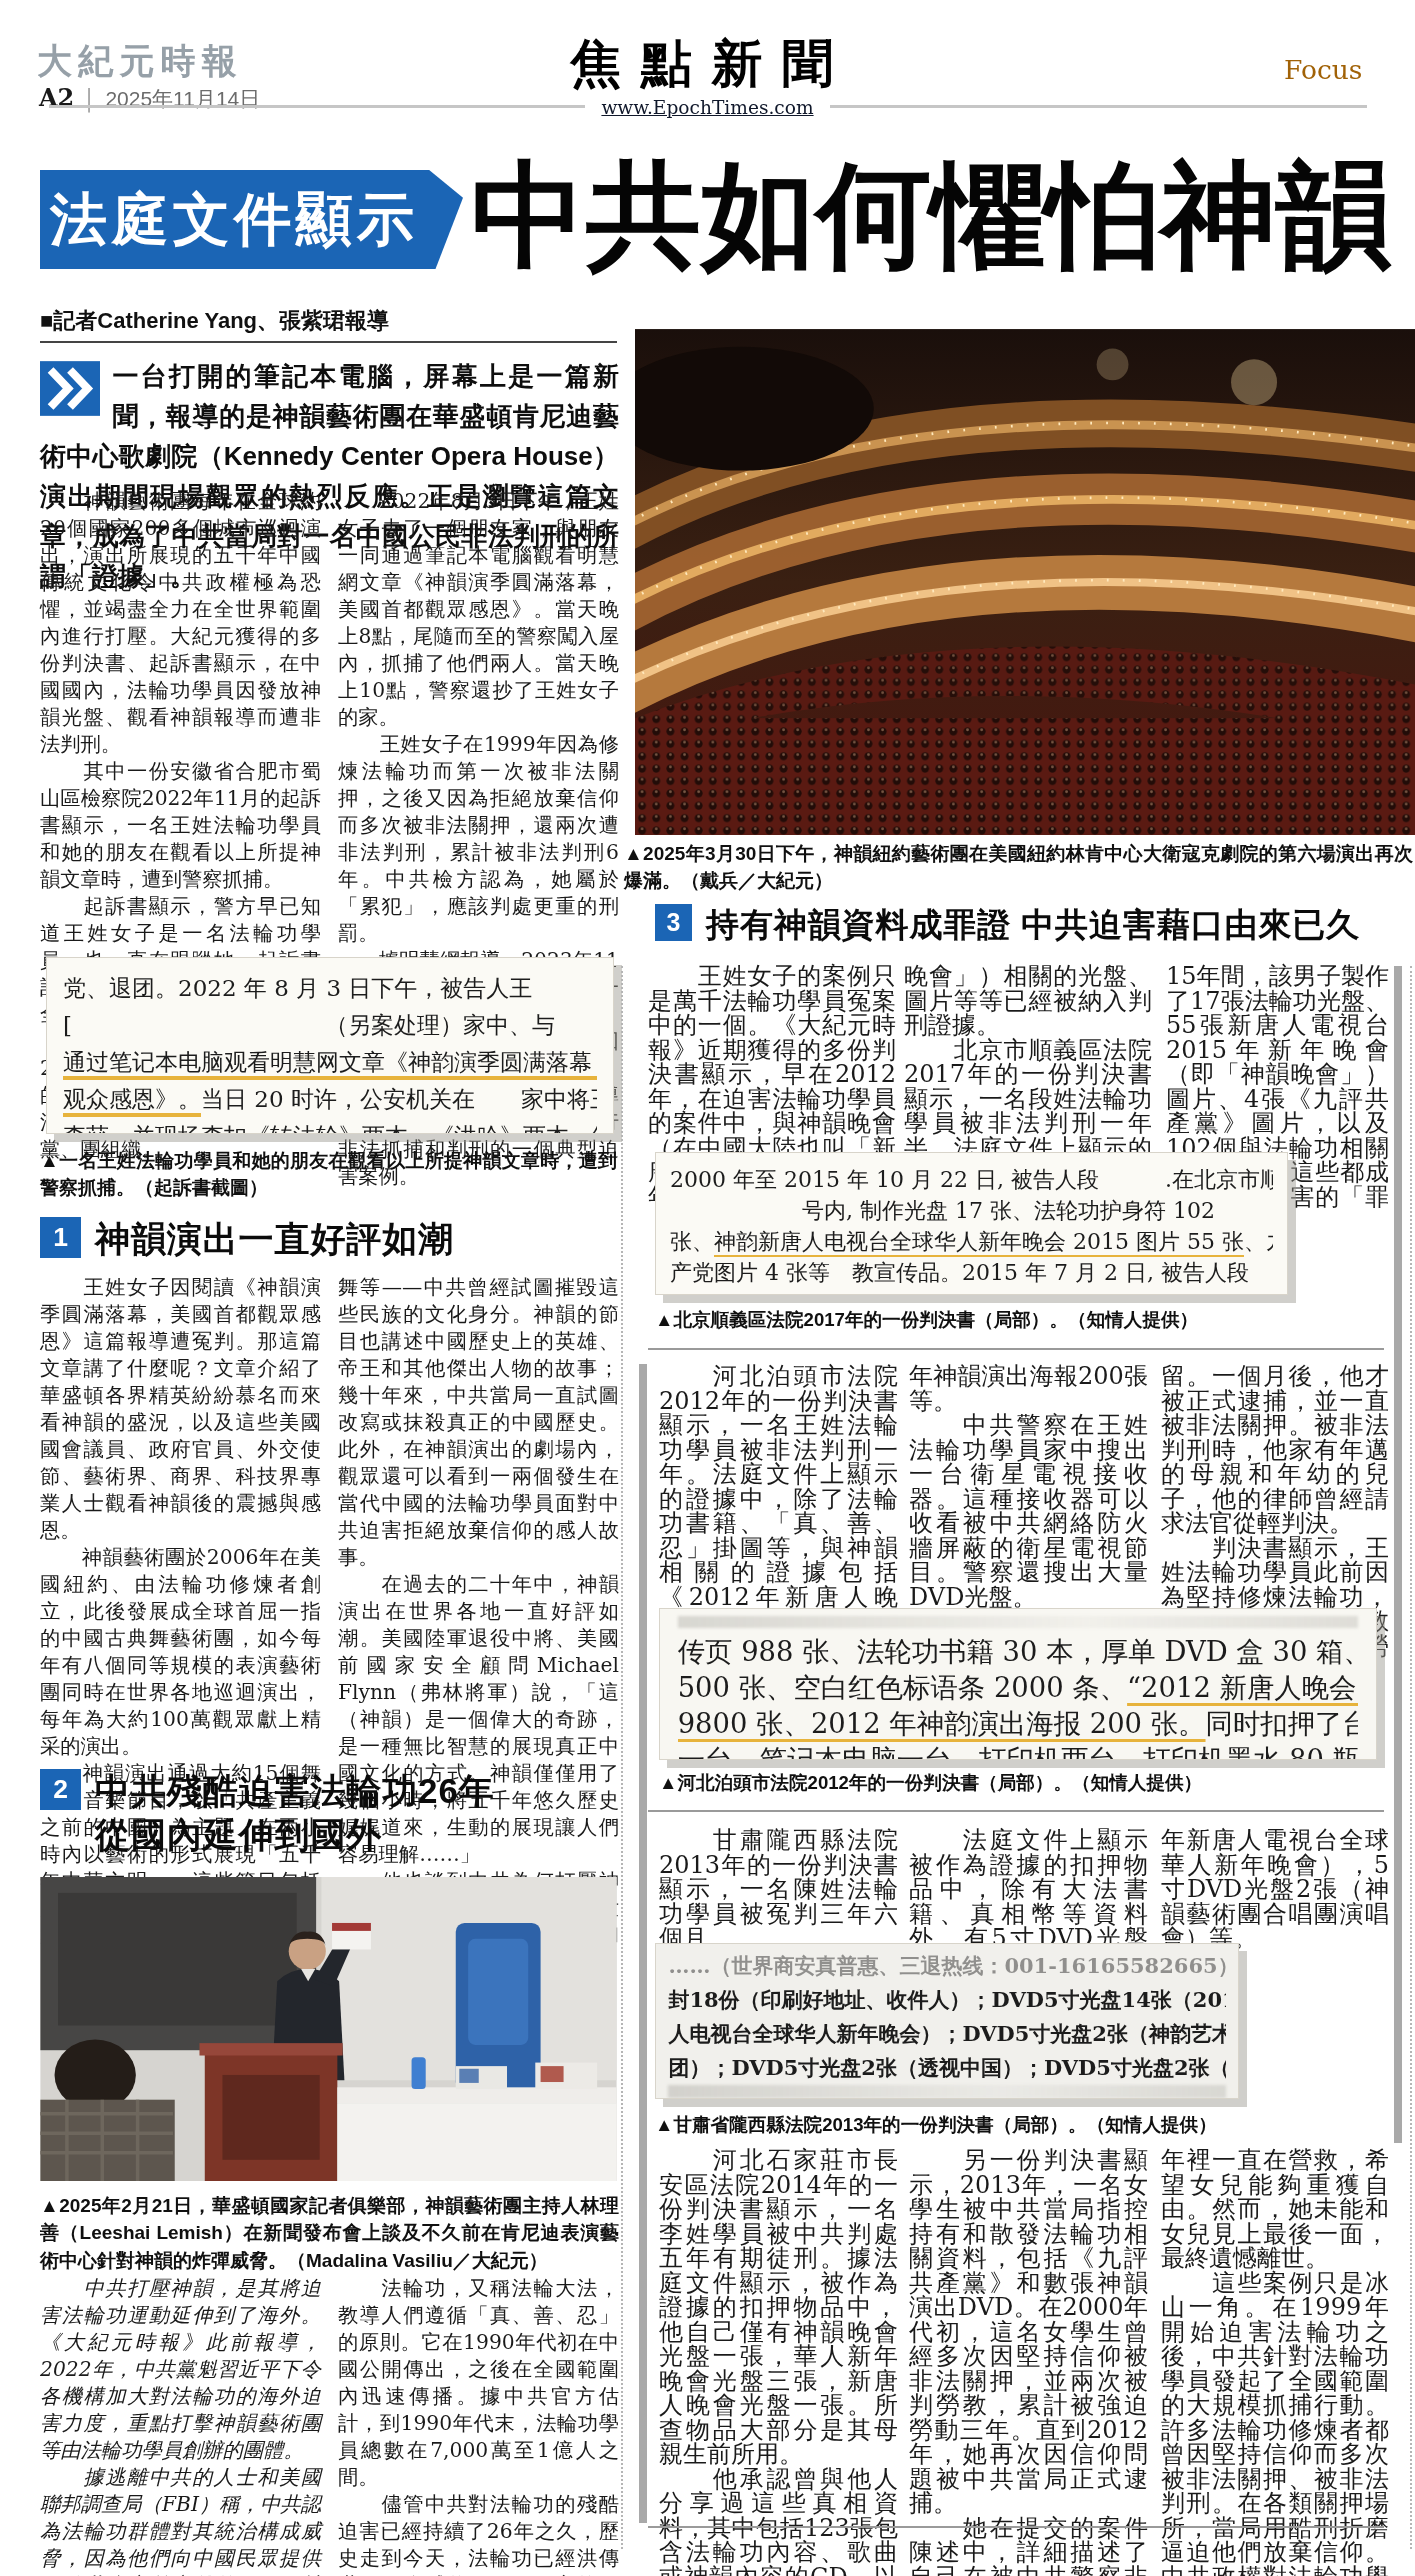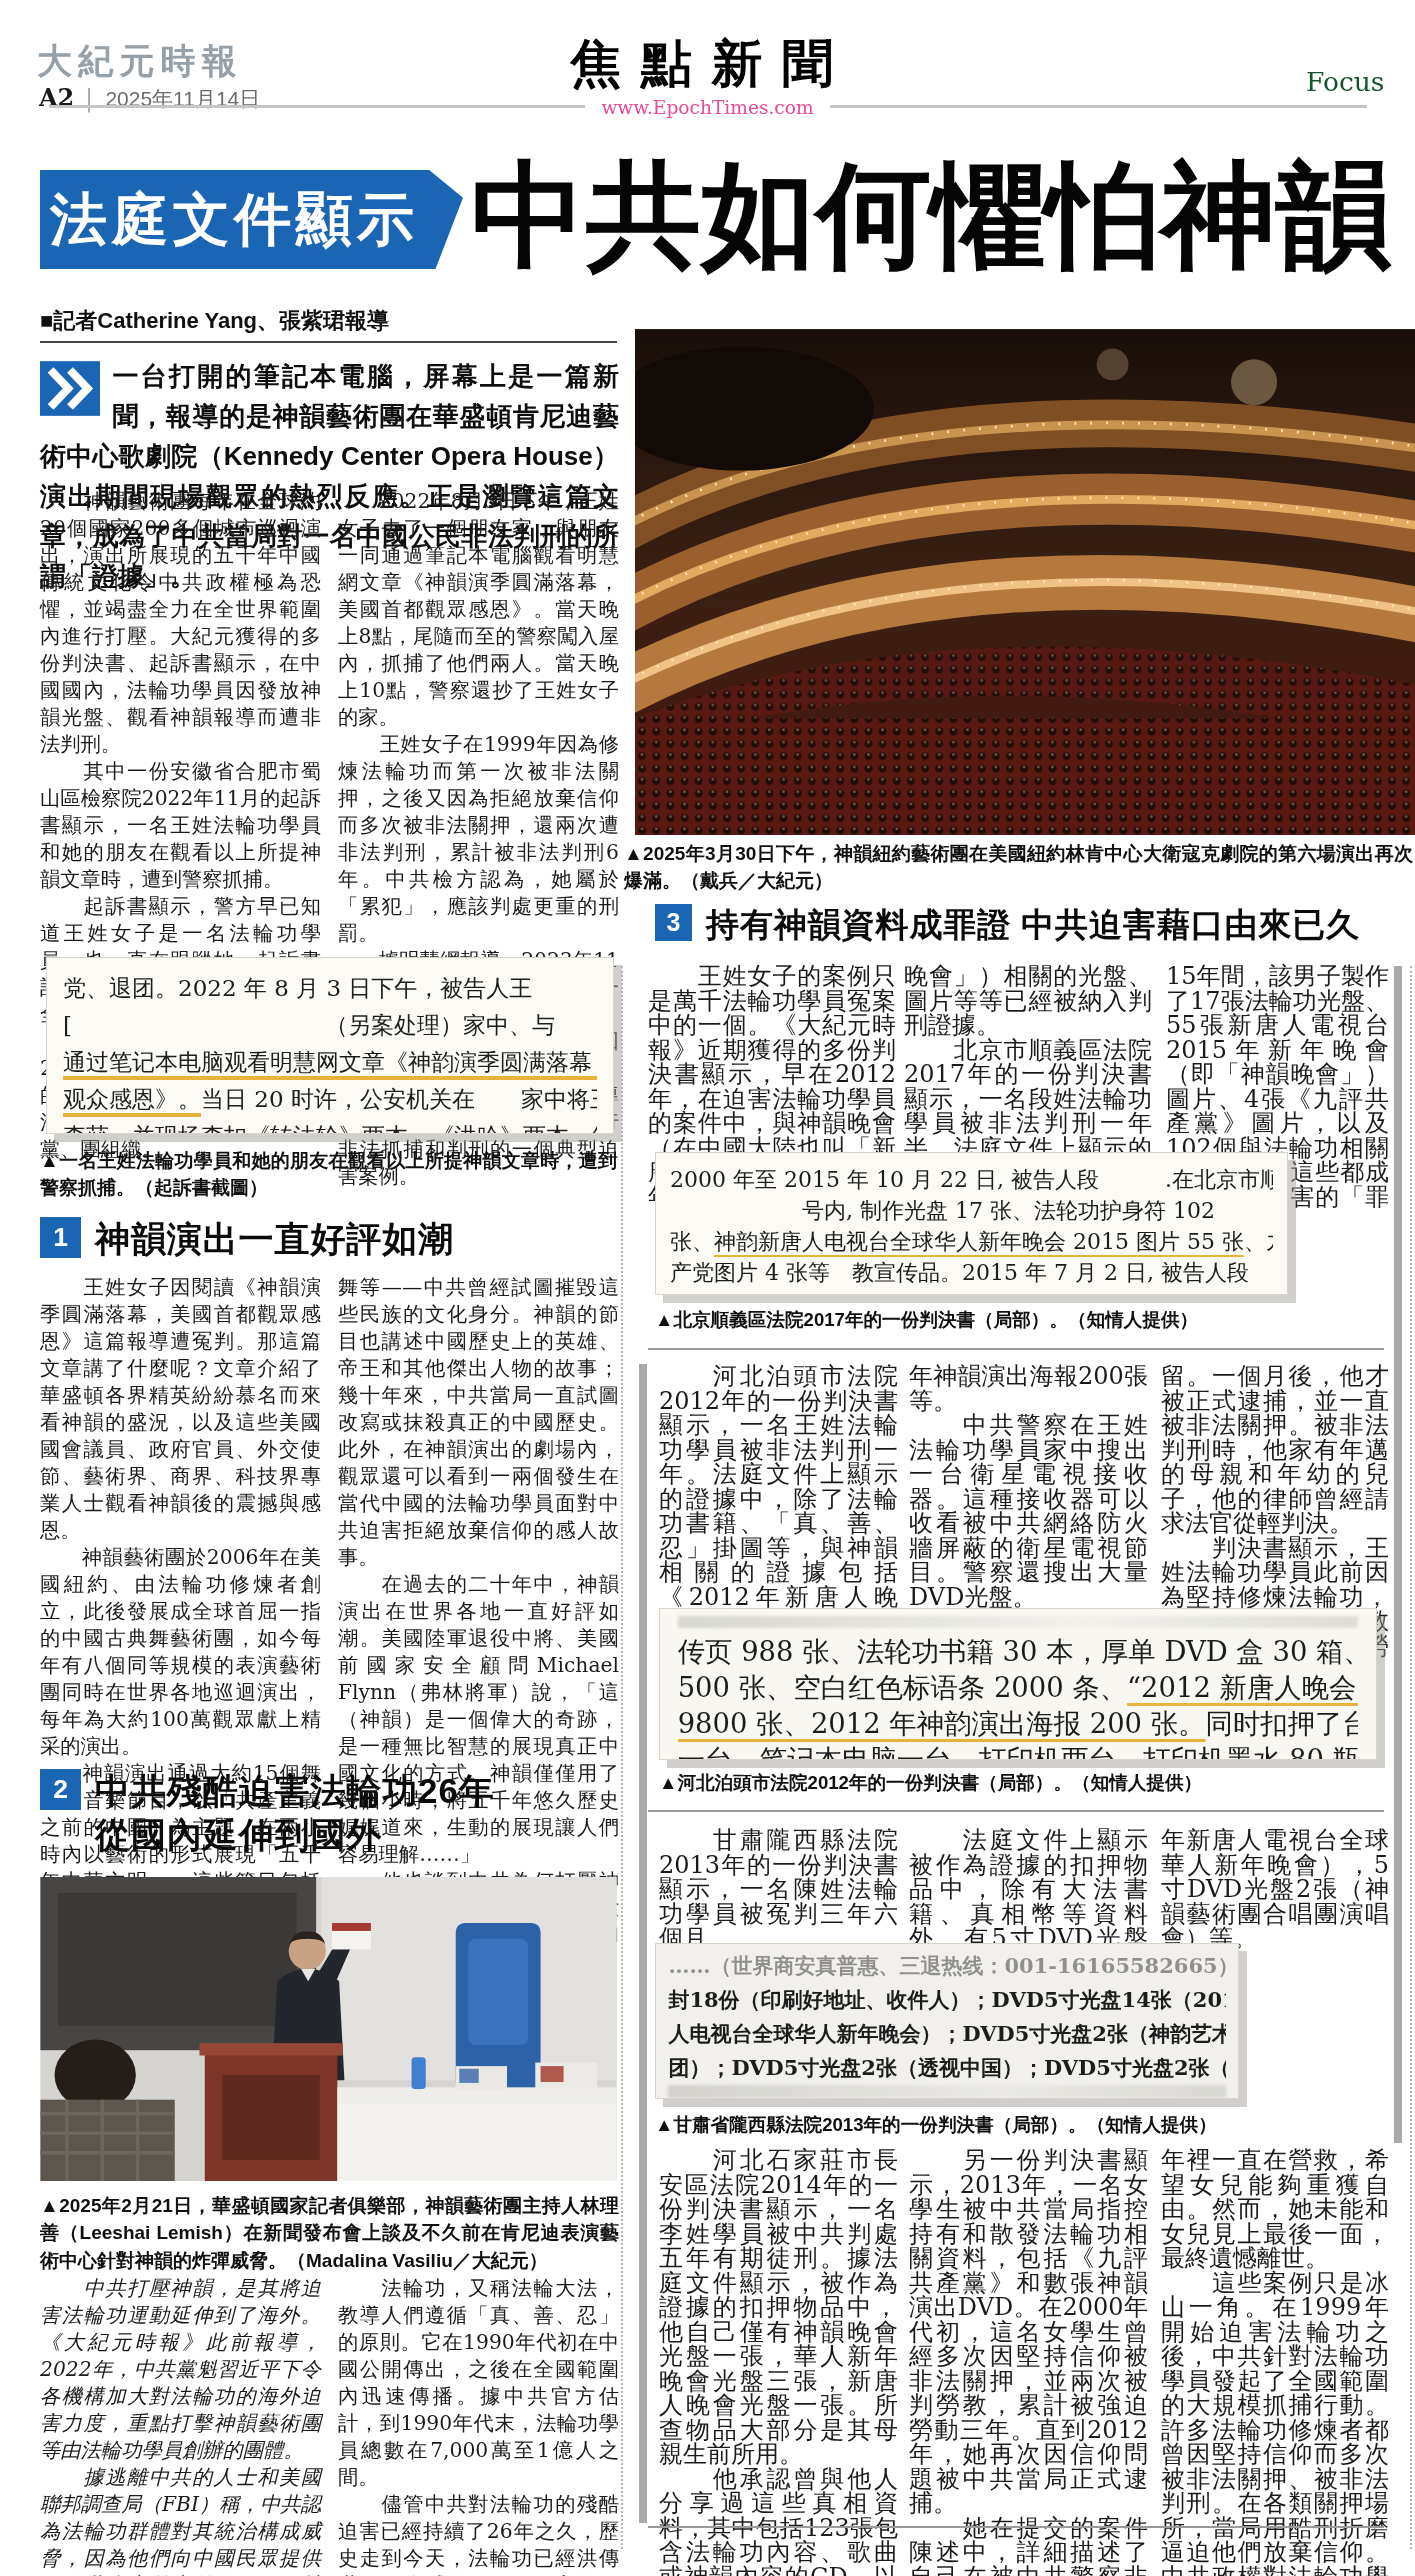--- a/index.html
+++ b/index.html
@@ -6,23 +6,23 @@
   #page{position:relative;width:1415px;height:2576px;background:#ffffff;overflow:hidden;
         font-family:"DejaVu Serif",serif;}
   .abs{position:absolute;}
   
   .masthead{left:37px;top:41px;font:700 35px/39px "DejaVu Serif",serif;color:#96a0a8;letter-spacing:6.2px;}
   .pageinfo{left:39px;top:85px;font:700 24px/26.5px "DejaVu Serif",serif;color:#1a1a1a;}
   .pageinfo .date{font:400 21px/26.5px "Liberation Sans",sans-serif;color:#6b6b6b;margin-left:12.4px;}
   .pageinfo .sep{color:#aaa;font-weight:400;margin-left:10.6px;}
   .seccn{left:4px;top:35px;width:1415px;text-align:center;font:900 51px/57px "Liberation Sans",sans-serif;color:#000;letter-spacing:19.5px;}
   .sitewrap{left:0;top:96px;width:1415px;text-align:center;}
-  .site{display:inline-block;background:#fff;padding:0 16px;font:400 18.6px/23px "DejaVu Serif",serif;color:#ec4899;position:relative;z-index:2;}
+  .site{display:inline-block;background:#fff;padding:0 16px;font:400 18.6px/23px "DejaVu Serif",serif;color:#0f172a;position:relative;z-index:2;text-decoration:underline;}
   .toprule{left:49px;top:105px;width:1318px;height:2.7px;background:#c6c6c6;}
-  .focus-en{left:1284px;top:67px;font:400 26.5px/30px "DejaVu Serif",serif;color:#14532d;margin-left:22px;}
+  .focus-en{left:1284px;top:55px;font:400 26.5px/30px "DejaVu Serif",serif;color:#a16207;}
   
   .kicker{left:40px;top:170px;width:423px;height:99px;background:#1b65b5;color:#fff;
           font:700 57px/99px "Liberation Sans",sans-serif;letter-spacing:4.4px;padding-left:10px;box-sizing:border-box;
           clip-path:polygon(0 0,92% 0,100% 28%,93.5% 100%,0 100%);}
   .mainhead{left:471px;top:149px;width:947px;font:900 115px/133px "Liberation Sans",sans-serif;color:#050505;
             letter-spacing:0px;white-space:nowrap;}
   
   .byline{left:40px;top:308px;font:700 22px/26.5px "Liberation Sans",sans-serif;color:#111;}
   .byrule{left:40px;top:341px;width:577px;height:1.8px;background:#444;}
   .lead{left:40px;top:356px;width:579px;font:700 26px/40px "Liberation Sans",sans-serif;color:#0e0e0e;text-align:justify;}

